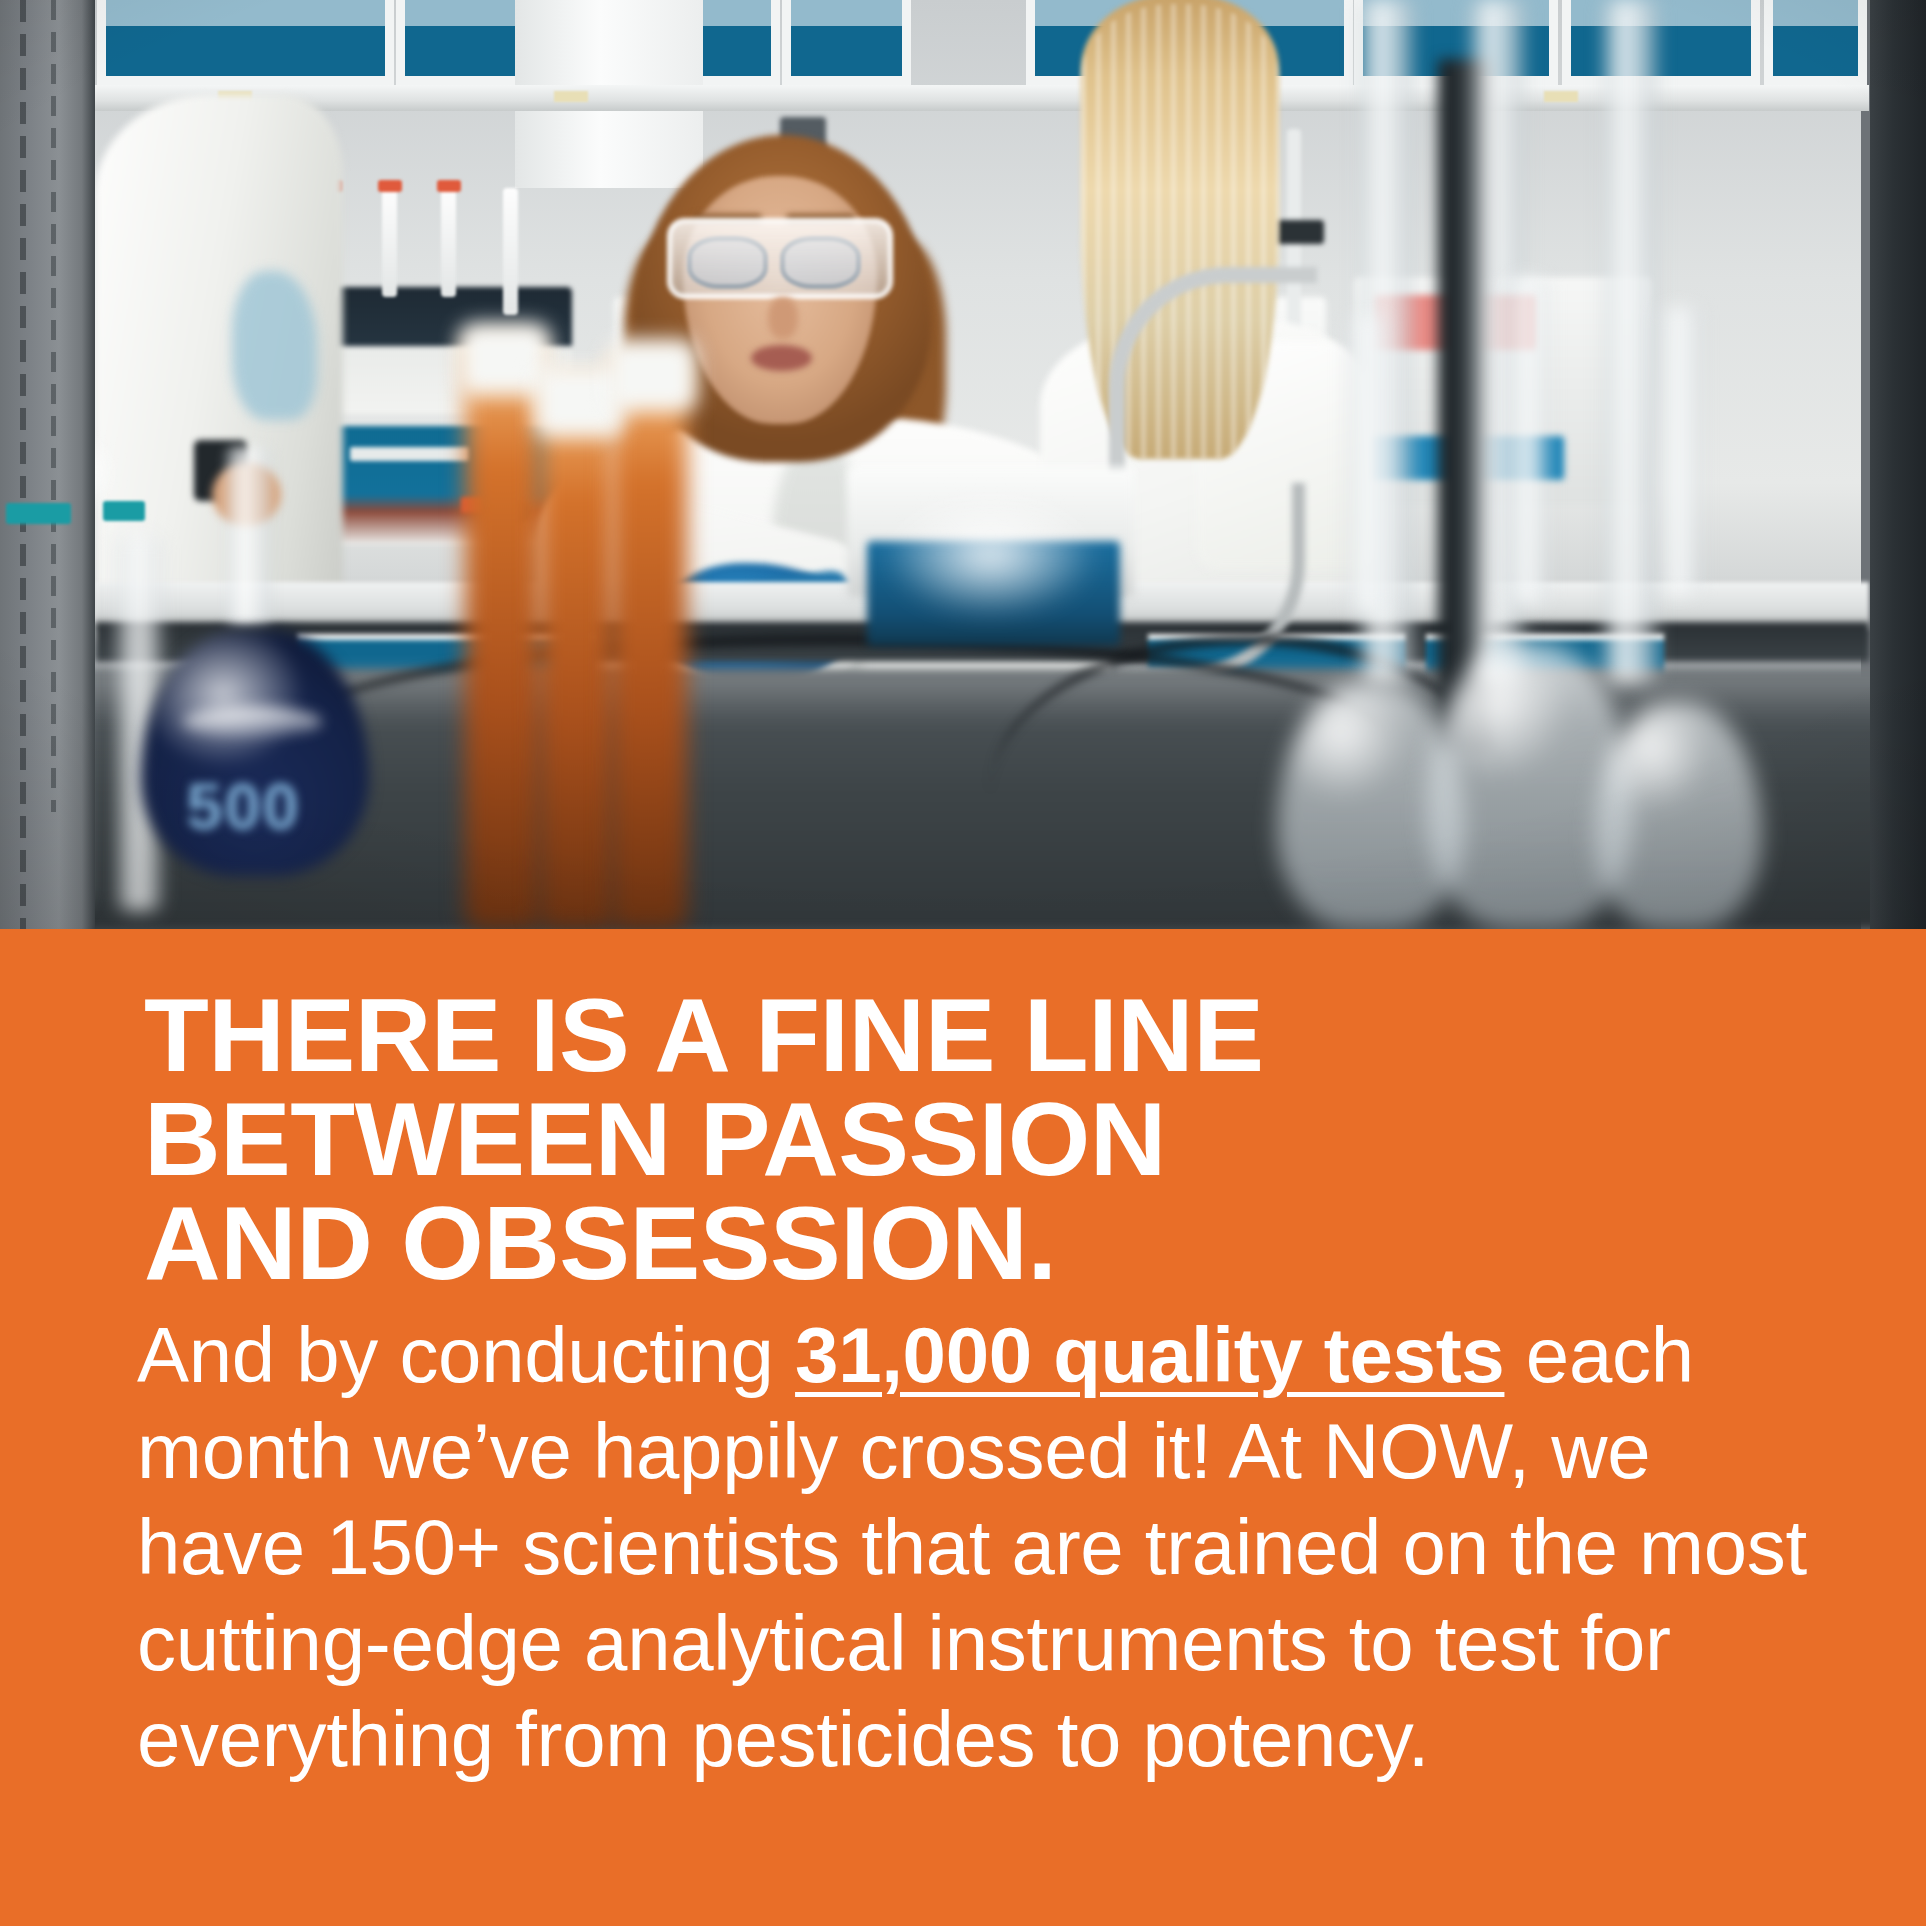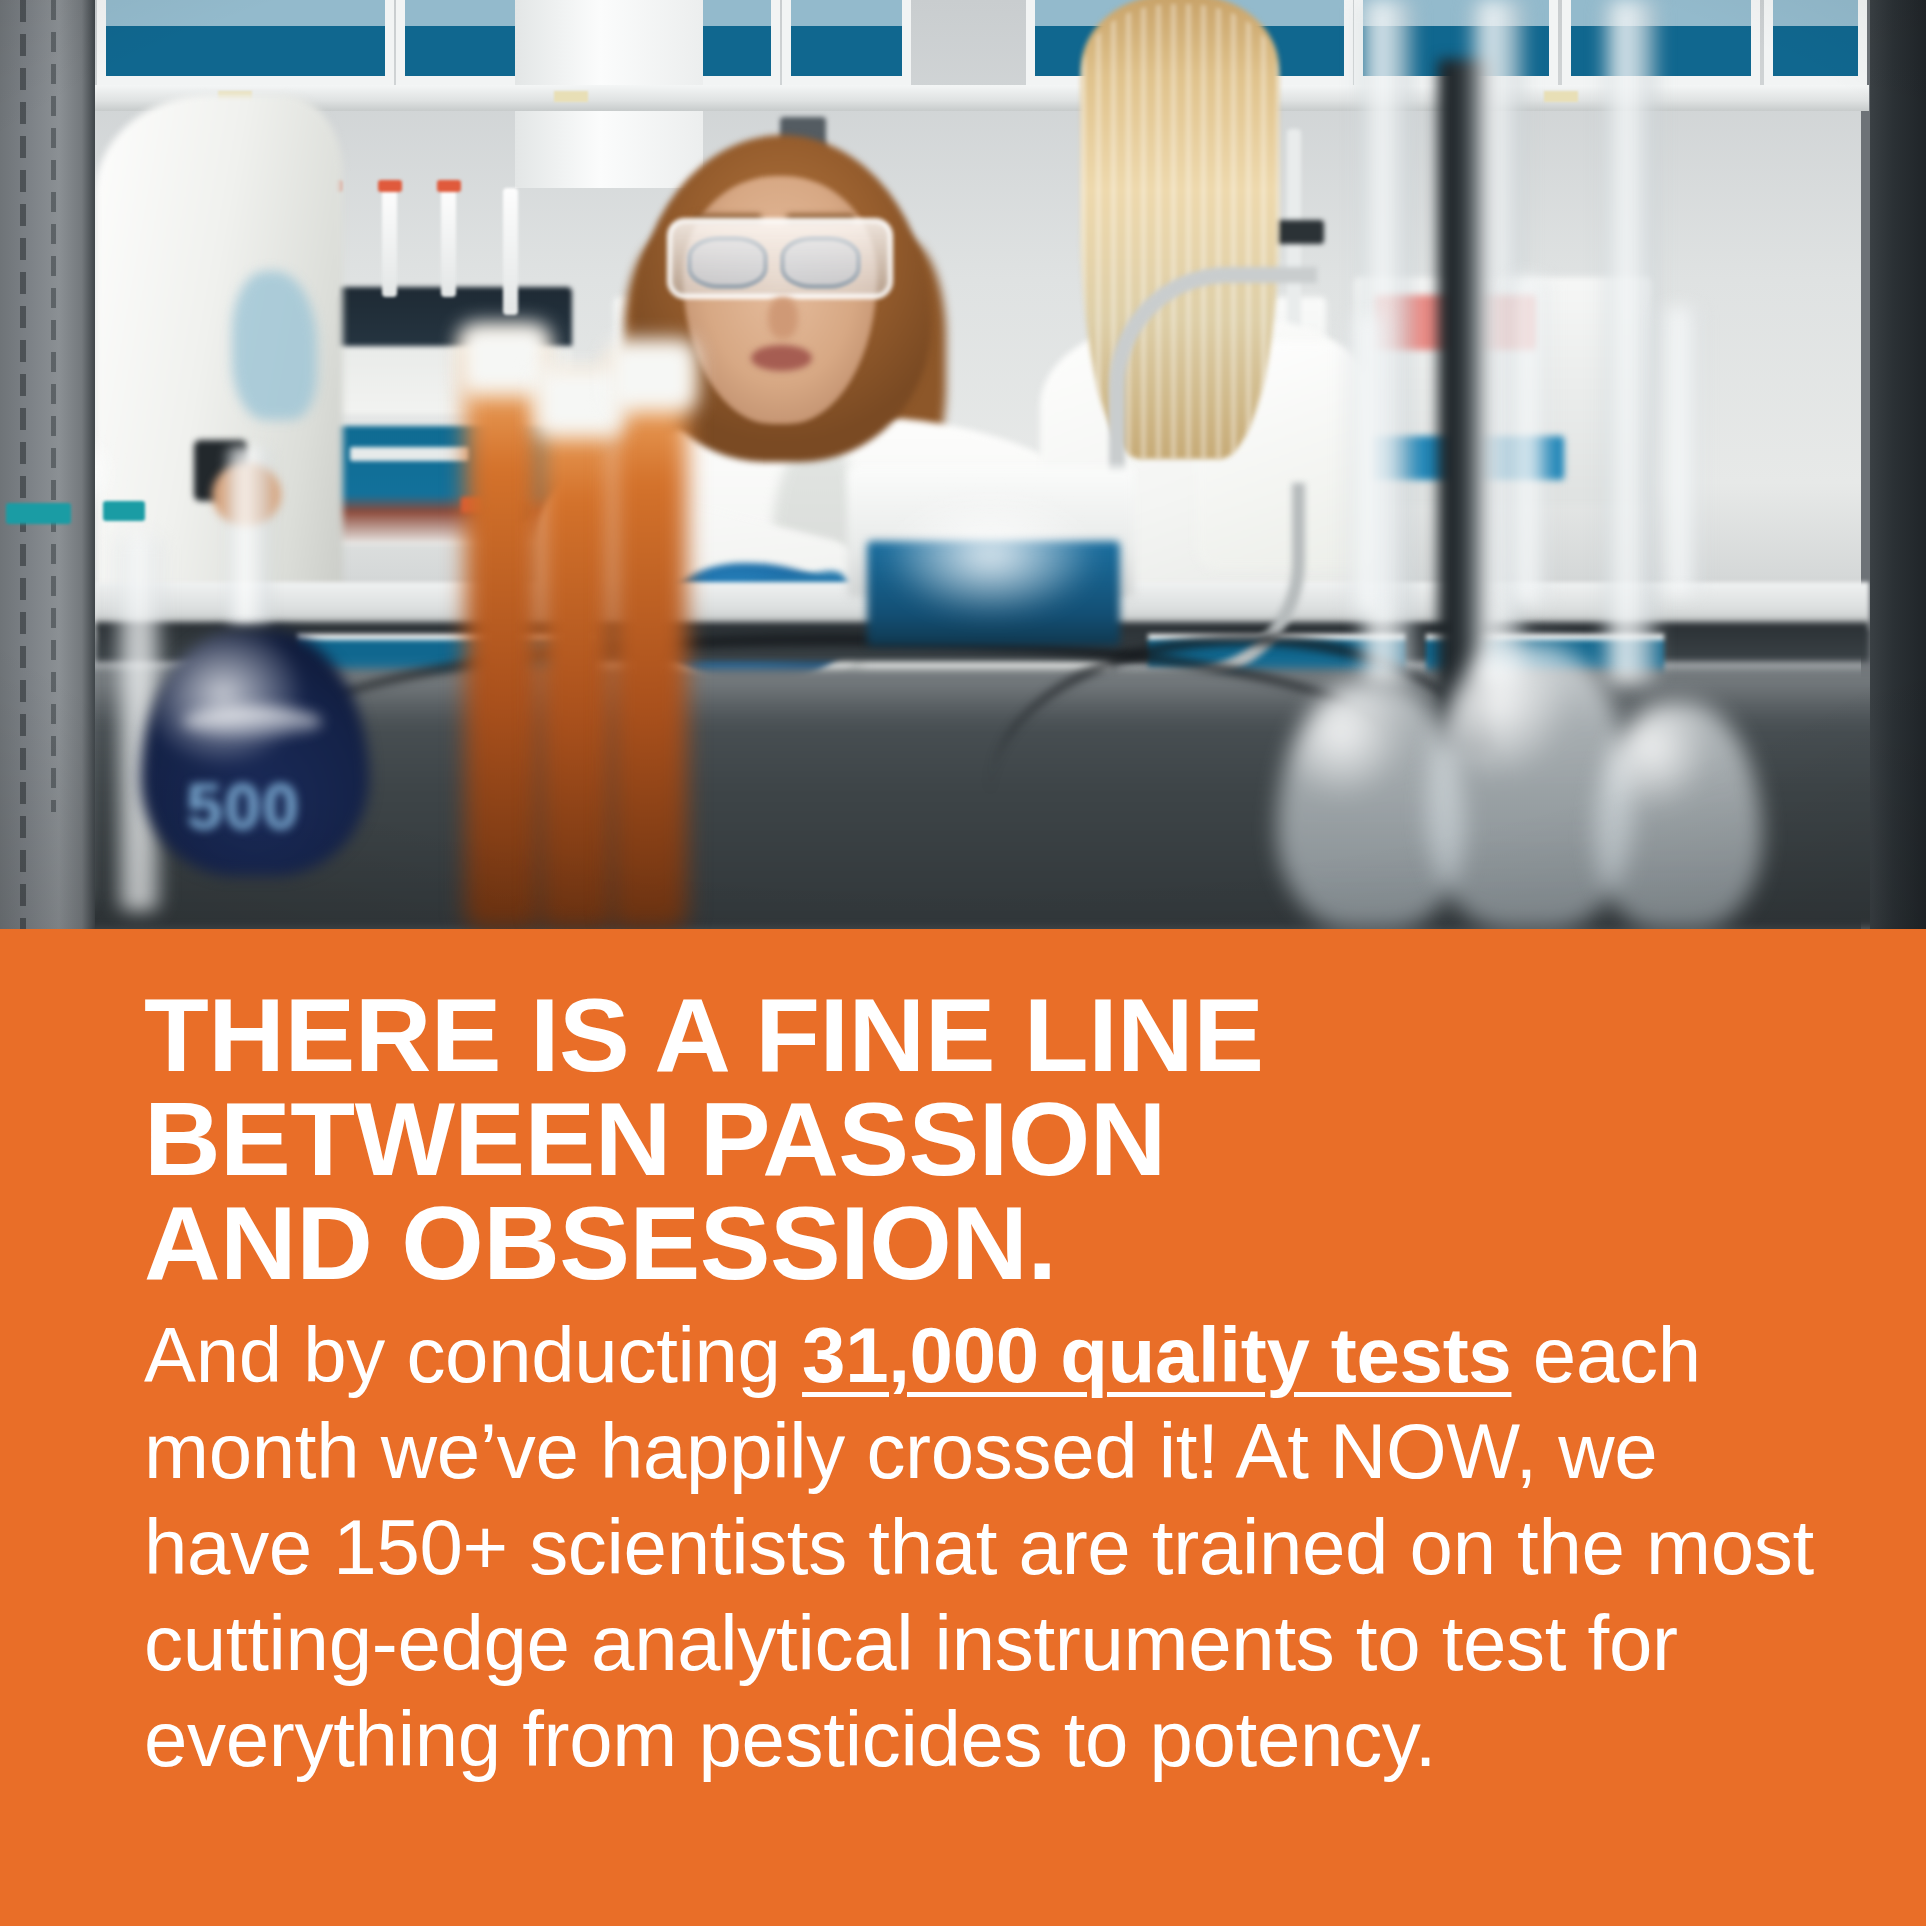--- a/index.html
+++ b/index.html
@@ -363,21 +363,21 @@
     font-weight:700;
     font-size:103px;
     line-height:104px;
     letter-spacing:-0.5px;
     text-transform:uppercase;
     transform:scaleX(1.03);
     transform-origin:left top;
   }
   #headline .hl{display:block;white-space:nowrap;}
   #body{
-    position:absolute;left:144px;top:378px;width:1683px;
+    position:absolute;left:137px;top:378px;width:1683px;
     color:#ffffff;
     font-family:"Liberation Sans Narrow","Liberation Sans",sans-serif;
     font-weight:400;
     font-size:78px;
     line-height:96px;
     letter-spacing:-0.3px;
     transform:scaleX(1.0);
     transform-origin:left top;
   }
   #body b{font-weight:700;text-decoration:underline;text-underline-offset:10px;text-decoration-thickness:5px;}

